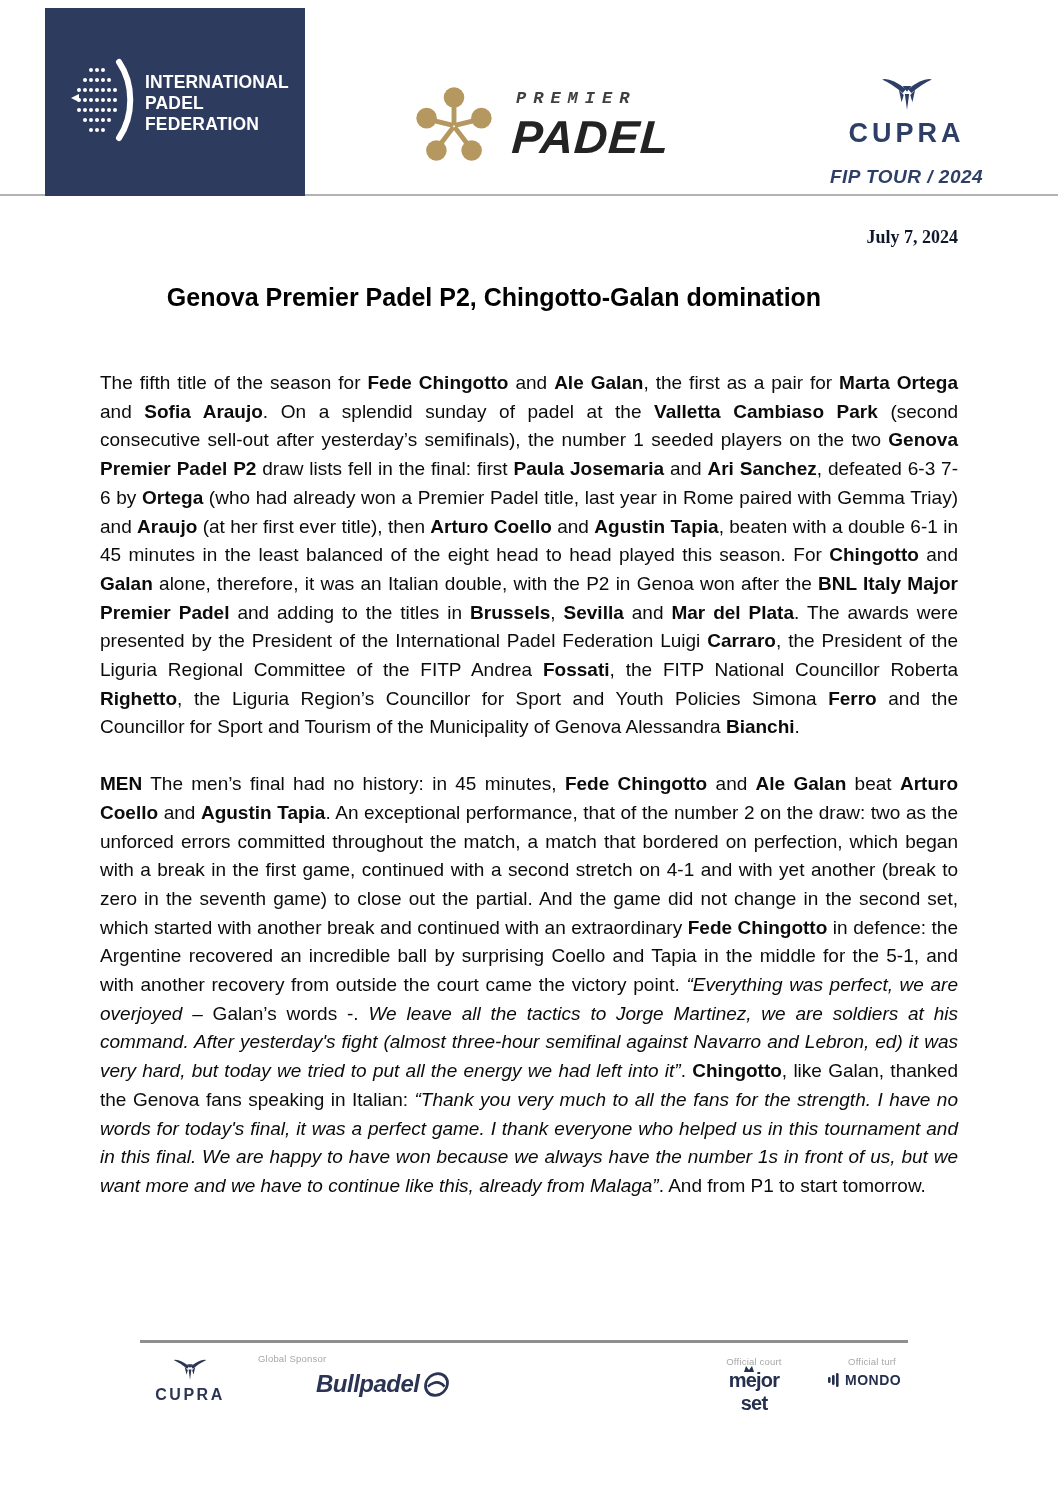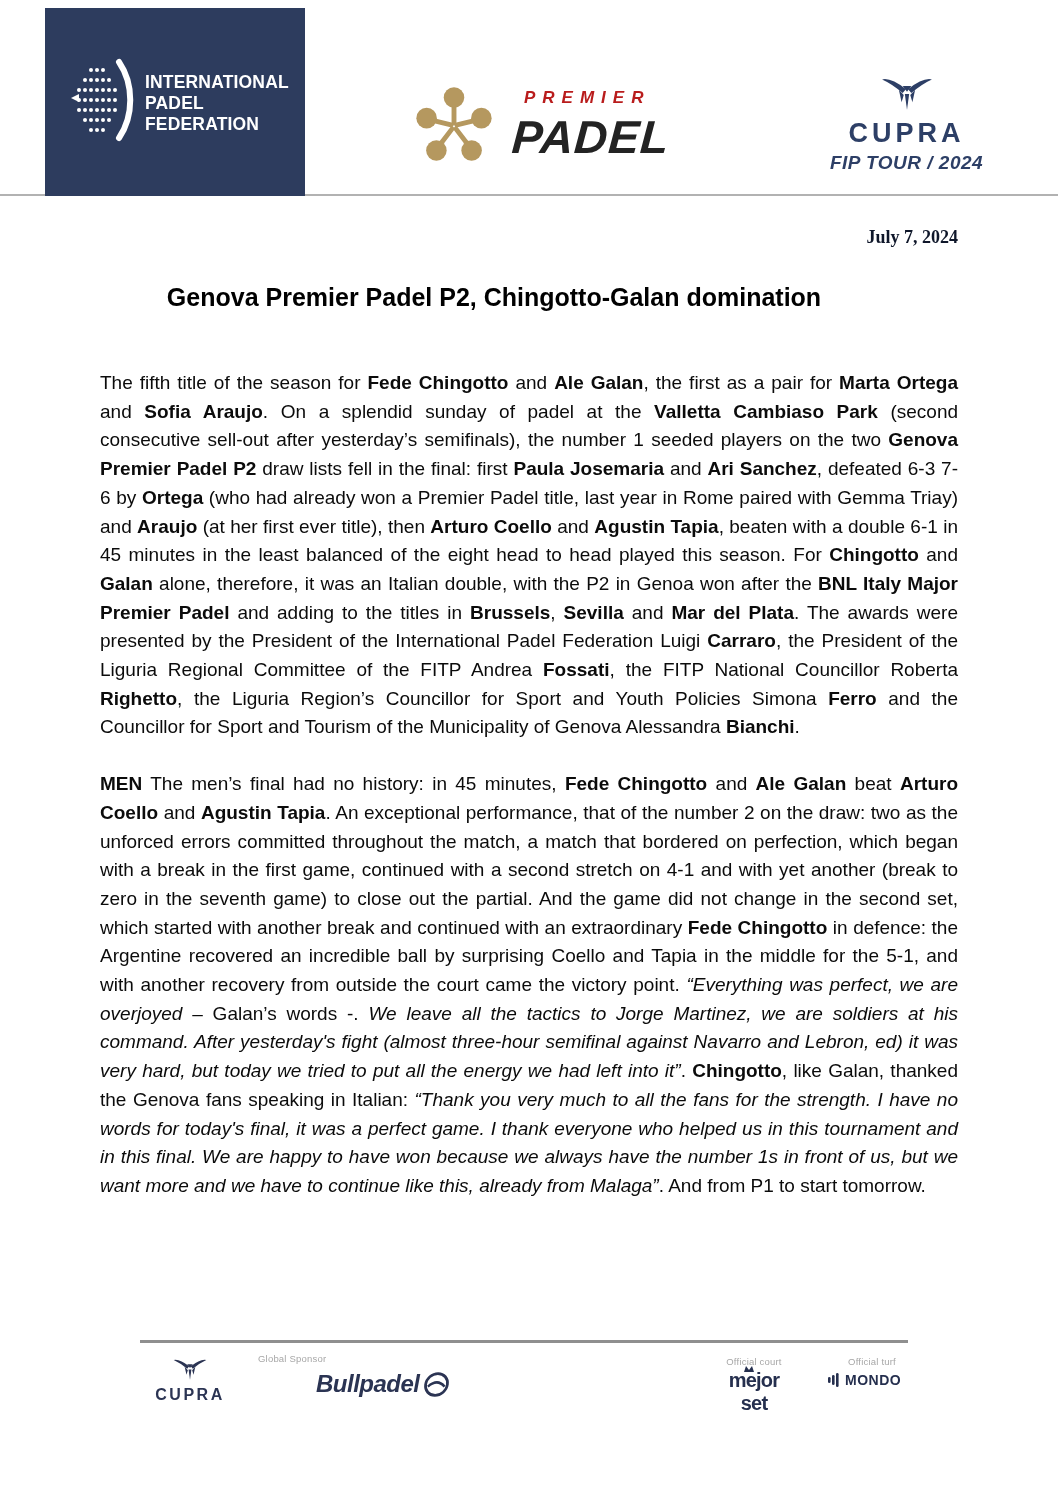--- a/index.html
+++ b/index.html
@@ -14,27 +14,27 @@
   
   .ipf-box{
     position:absolute;left:45px;top:8px;width:260px;height:188px;
     background:#2d3c5e;display:flex;align-items:center;padding-left:26px;box-sizing:border-box;
   }
   .ipf-text{color:#ffffff;font-weight:bold;font-size:19px;line-height:21px;
     letter-spacing:.2px;transform:scaleX(.92);transform-origin:left center;margin-left:10px;}
   .header-rule{position:absolute;left:0;top:194px;width:1058px;height:2px;background:#b2b2b2;}
   .pp-block{position:absolute;left:410px;top:80px;display:flex;align-items:center;gap:14px;}
   .pp-texts{display:flex;flex-direction:column;}
-  .pp-premier{font-size:17px;font-weight:bold;letter-spacing:7px;color:#b91c1c;
-    font-style:italic;margin-bottom:6px;margin-left:12px;}
+  .pp-premier{font-size:17px;font-weight:bold;letter-spacing:7px;color:#404040;
+    font-style:italic;margin-bottom:6px;margin-left:4px;font-family:Liberation Mono, monospace;}
   .pp-padel{font-size:46px;font-weight:bold;font-style:italic;letter-spacing:1px;
     color:#232323;line-height:1;transform:skewX(-4deg);}
   .cupra-block{position:absolute;left:824px;top:76px;width:165px;text-align:center;color:#2d3f66;}
   .cupra-word{font-size:27px;font-weight:bold;letter-spacing:4px;margin-top:2px;}
-  .cupra-sub{font-size:19px;font-weight:bold;font-style:italic;letter-spacing:.5px;margin-top:3px;}
+  .cupra-sub{font-size:19px;font-weight:bold;font-style:italic;letter-spacing:.5px;margin-top:17px;}
   
   .date-line{position:absolute;left:100px;top:227px;width:858px;text-align:right;
     font-family:"Liberation Serif",serif;font-weight:bold;font-size:18px;color:#0f172a;}
   .doc-title{position:absolute;left:0;top:281px;width:988px;text-align:center;
     font-size:25px;font-weight:bold;line-height:33px;color:#000;}
   .article{position:absolute;left:100px;top:369px;width:858px;
     font-size:19px;line-height:28.7px;color:#0b0b0b;text-align:justify;}
   .article p{margin:0;}
   .article p + p{margin-top:28px;}
   .article .b{font-weight:bold;}

